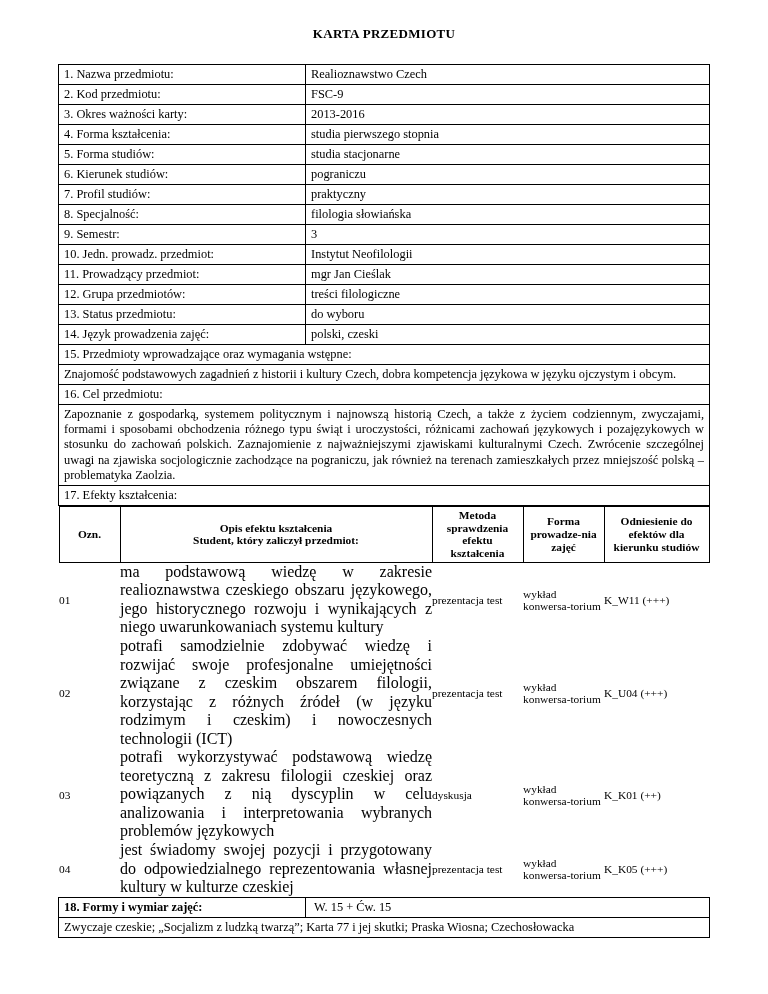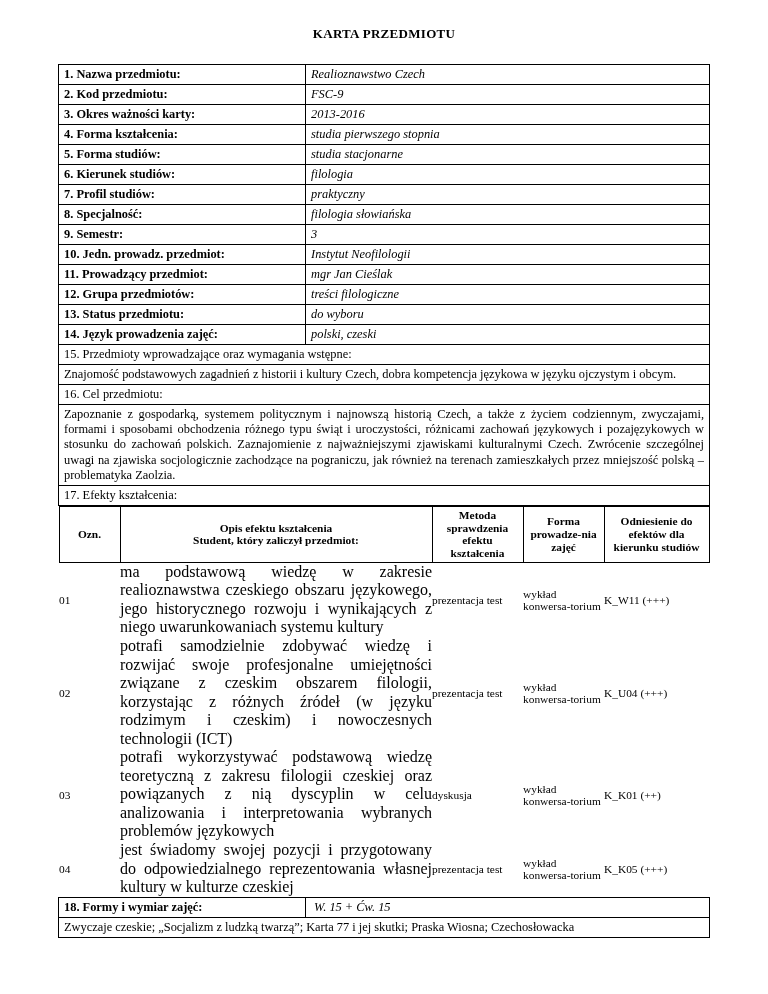--- a/index.html
+++ b/index.html
@@ -41,26 +41,25 @@
     margin-top: 22px;
     font-size: 12.4px;
   }
   table.main td, table.main th {
     border: 1px solid #000;
     padding: 2px 5px;
     vertical-align: top;
   }
   .lbl {
     width: 236px;
-    font-weight: bold;
+    font-weight: normal;
     white-space: nowrap;
   }
   .val {
     font-weight: normal;
-    font-style: italic;
   }
   .fullrow-head {
     font-weight: normal;
   }
   .just {
     text-align: justify;
     text-justify: inter-word;
     line-height: 1.22;
     hyphens: auto;
   }
@@ -119,21 +118,21 @@
       <tr>
         <td class="lbl">4. Forma kształcenia:</td>
         <td class="val">studia pierwszego stopnia</td>
       </tr>
       <tr>
         <td class="lbl">5. Forma studiów:</td>
         <td class="val">studia stacjonarne</td>
       </tr>
       <tr>
         <td class="lbl">6. Kierunek studiów:</td>
-        <td class="val">filologia</td>
+        <td class="val">pograniczu</td>
       </tr>
       <tr>
         <td class="lbl">7. Profil studiów:</td>
         <td class="val">praktyczny</td>
       </tr>
       <tr>
         <td class="lbl">8. Specjalność:</td>
         <td class="val">filologia słowiańska</td>
       </tr>
       <tr>

